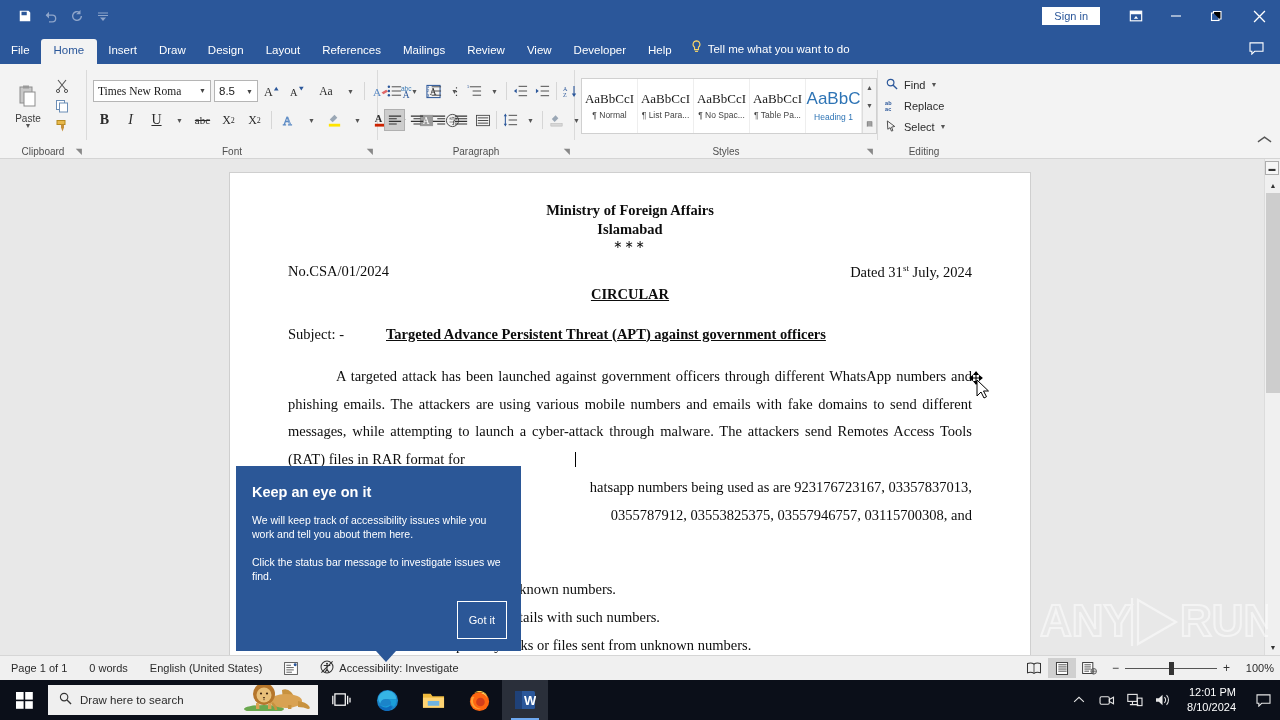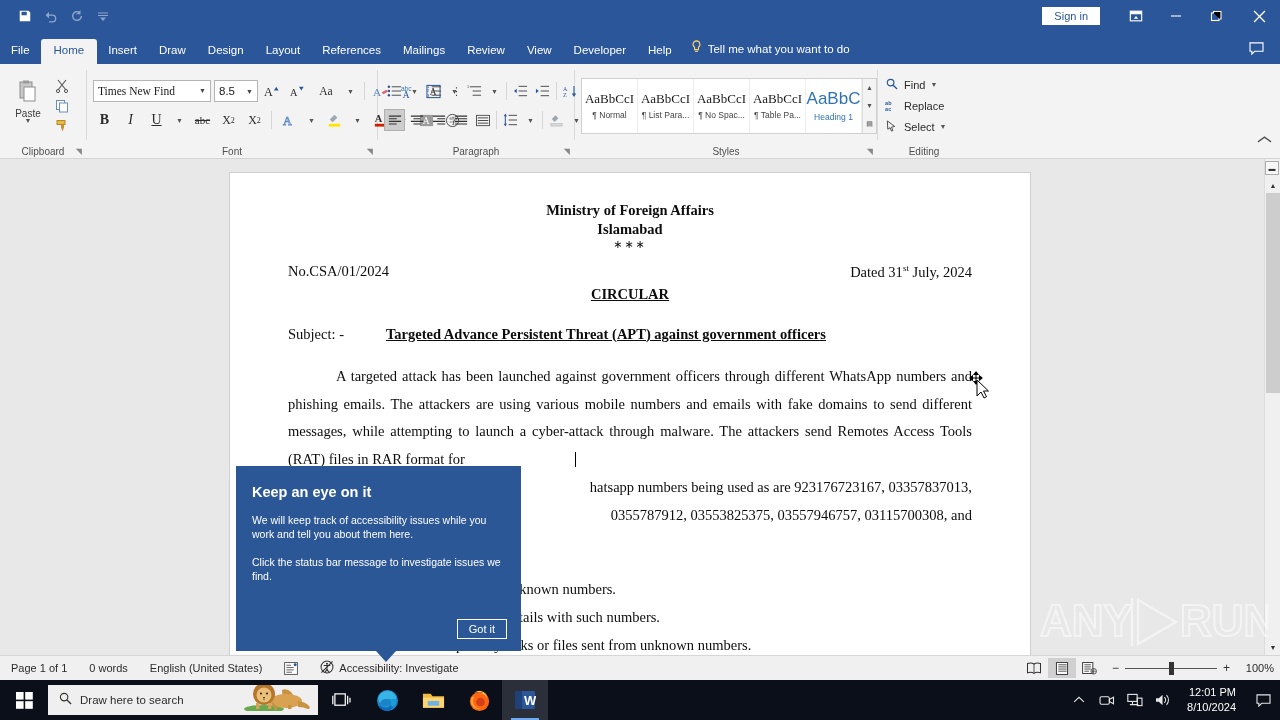--- a/index.html
+++ b/index.html
@@ -70,21 +70,21 @@
   .group { position: relative; display: flex; flex-direction: column; height: 95px; }
   .group-body { flex: 1; display: flex; align-items: center; padding: 3px 6px 0 6px;}
   .group-label {
     height: 15px; font-size: 10px; color: #505050; text-align: center;
     display: flex; align-items: center; justify-content: center; position: relative;
   }
   .group-label .dlg { position: absolute; right: 4px; font-size: 8px; color: #888; }
   .group-sep { width: 1px; background: #dadada; margin: 6px 0 18px 0; }
 
   
-  .clip { width: 74px; display: flex; align-items: flex-start; }
+  .clip { width: 74px; display: flex; align-items: center; }
   .paste-col { width: 44px; display: flex; flex-direction: column; align-items: center; }
   .paste-ico { width: 30px; height: 30px; display:flex; align-items:center; justify-content:center; }
   .paste-lbl { font-size: 10px; color: #3c3c3c; margin-top: 1px;}
   .paste-caret { font-size: 7px; color: #555; margin-top: -2px; }
   .clip-mini { display: flex; flex-direction: column; gap: 3px; padding-left: 2px; }
   .clip-mini > div { width: 20px; height: 17px; display:flex;align-items:center;justify-content:center; font-size: 12px;}
 
   
   .fontgrp { width: 290px; }
   .frow { display: flex; align-items: center; gap: 3px; height: 25px; }
@@ -194,21 +194,21 @@
   
   .callout {
     position: absolute; left: 236px; top: 466px; width: 285px; height: 185px;
     background: #2b5797; color: #fff; z-index: 40;
   }
   .callout h3 { font-size: 14.5px; font-weight: bold; margin: 18px 0 0 16px; }
   .callout p { font-size: 10.5px; line-height: 1.38; margin: 13px 16px 0 16px; }
   .gotit {
     position: absolute; right: 14px; bottom: 12px;
     border: 1px solid #fff; background: transparent; color: #fff;
-    font-size: 11px; padding: 3px 11px;
+    font-size: 11px; padding: 12px 11px;
   }
   .co-tail {
     position: absolute; left: 140px; top: 185px; width: 0; height: 0;
     border-left: 10px solid transparent; border-right: 10px solid transparent;
     border-top: 11px solid #2b5797;
   }
 
   
   .watermark {
     position: absolute; right: 12px; bottom: 68px; z-index: 30;
@@ -375,21 +375,21 @@
         <span>Clipboard</span>
         <span class="dlg">◥</span>
       </div>
     </div>
     <div class="group-sep"></div>
 
     <div class="group fontgrp">
       <div class="group-body" style="flex-direction:column; justify-content:center; align-items:flex-start; gap:4px;">
         <div class="frow">
           <div class="fontbox">
-            <span>Times New Find</span>
+            <span>Times New Roma</span>
             <span class="car">▼</span>
           </div>
           <div class="sizebox">
             <span>8.5</span>
             <span class="car">▼</span>
           </div>
           <div class="ic">
             <svg width="17" height="15" viewBox="0 0 18 16">
                 <text x="0" y="13" font-size="13" font-family="Liberation Serif" fill="#2b2b2b">A</text>
                 <path fill="#2b579a" d="M13 3l2.5 4h-5z"></path>

